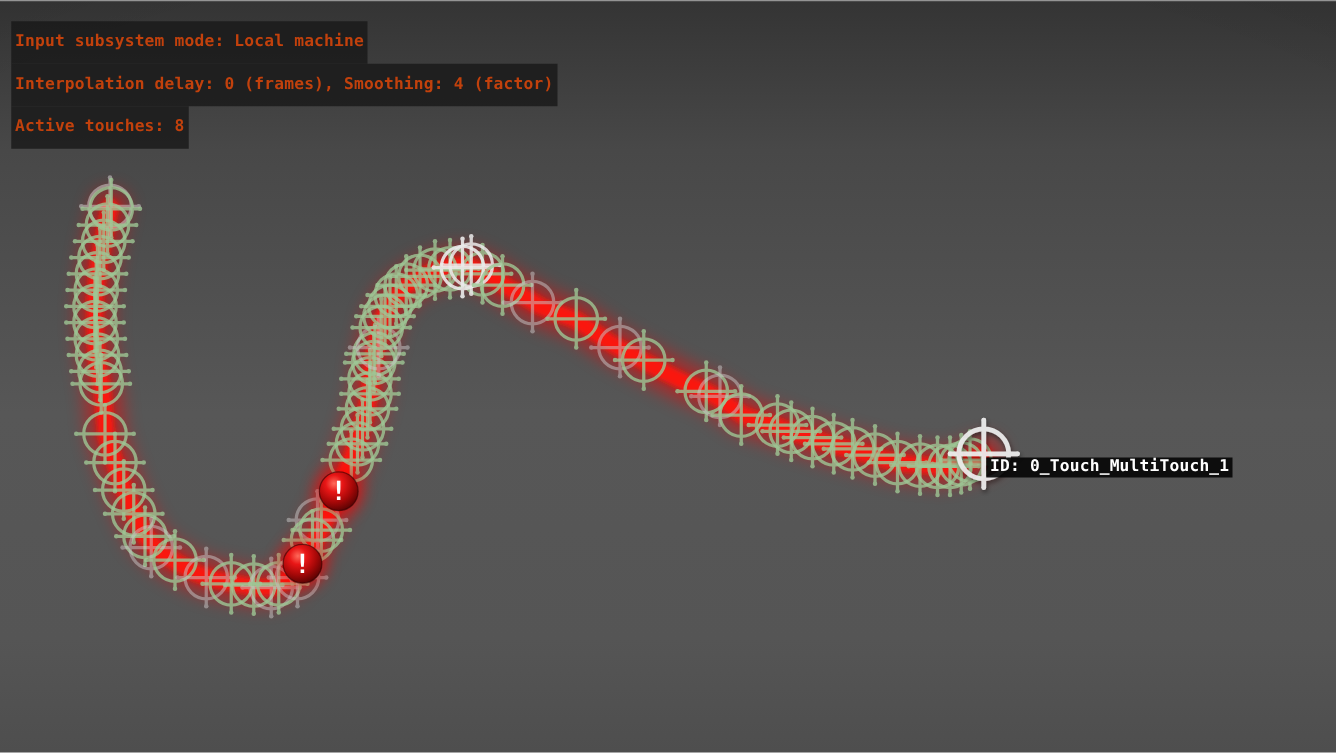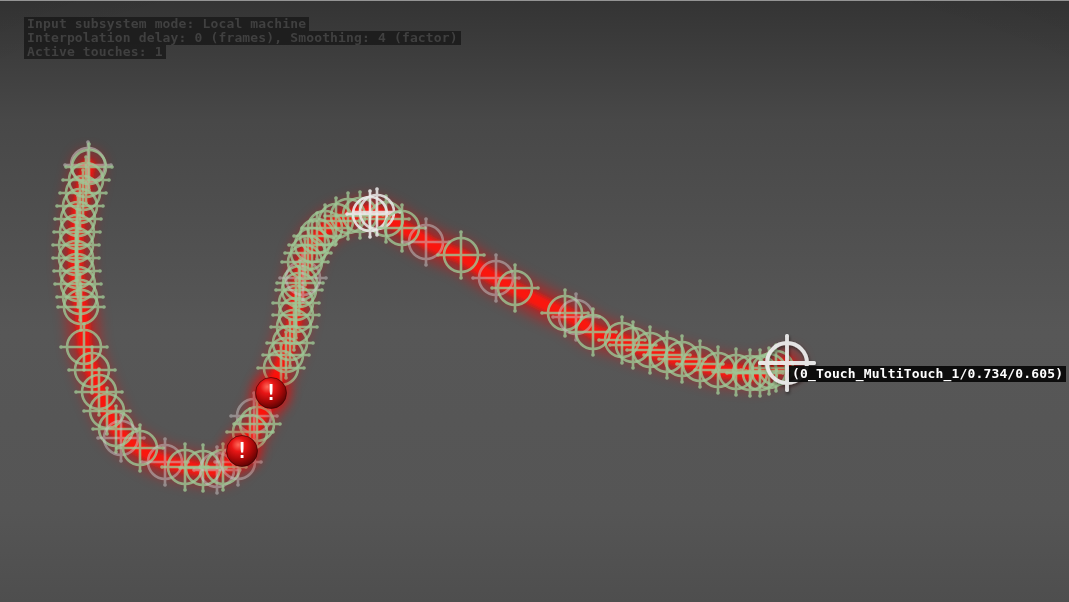--- a/index.html
+++ b/index.html
@@ -7,23 +7,23 @@
     width:1069px;height:602px;overflow:hidden;position:relative;
     font-family:"DejaVu Sans Mono","Liberation Mono",monospace;
     background:
       radial-gradient(130% 110% at 50% 55%, rgba(0,0,0,0) 55%, rgba(0,0,0,0.28) 100%),
       linear-gradient(to bottom, #343434 0%, #484848 20%, #575757 55%, #555555 85%, #4e4e4e 100%);
   }
   .top-edge{position:absolute;left:0;top:0;width:1069px;height:1px;background:#bdbdbd;opacity:.7;}
   #scene{position:absolute;left:0;top:0;}
   .hud{position:absolute;left:9px;top:17px;z-index:5;}
   .hud-line{
-    width:max-content;background:rgba(25,25,25,0.82);color:#404040;
-    font-weight:bold;font-size:13px;line-height:14px;padding:0 3px;
-    letter-spacing:.15px;white-space:pre;margin-left:15px;
+    width:max-content;background:rgba(25,25,25,0.82);color:#c2410c;
+    font-weight:bold;font-size:13px;line-height:14px;padding:10px 3px;
+    letter-spacing:.15px;white-space:pre;
   }
   .touch-label{position:absolute;left:789px;top:366px;z-index:6;}
   .touch-label div{
     width:max-content;background:rgba(6,6,6,0.92);color:#ffffff;
     font-weight:bold;font-size:13px;line-height:16px;padding:0 3px;
     letter-spacing:.15px;white-space:pre;
   }
 </style>
 </head>
 <body>
@@ -691,18 +691,18 @@
       <circle cx="27" cy="0" r="1.8" fill="#ebebeb"></circle>
       <circle cx="-27" cy="0" r="1.8" fill="#ebebeb"></circle>
       <circle cx="0" cy="27" r="1.8" fill="#ebebeb"></circle>
       <circle cx="0" cy="-27" r="1.8" fill="#ebebeb"></circle>
     </g>
   </svg>
 
 <div class="hud">
   <div class="hud-line">Input subsystem mode: Local machine</div>
   <div class="hud-line">Interpolation delay: 0 (frames), Smoothing: 4 (factor)</div>
-  <div class="hud-line">Active touches: 1</div>
+  <div class="hud-line">Active touches: 8</div>
 </div>
 
 <div class="touch-label">
-  <div>(0_Touch_MultiTouch_1/0.734/0.605)</div>
+  <div>ID: 0_Touch_MultiTouch_1</div>
 </div>
 
 </body></html>

